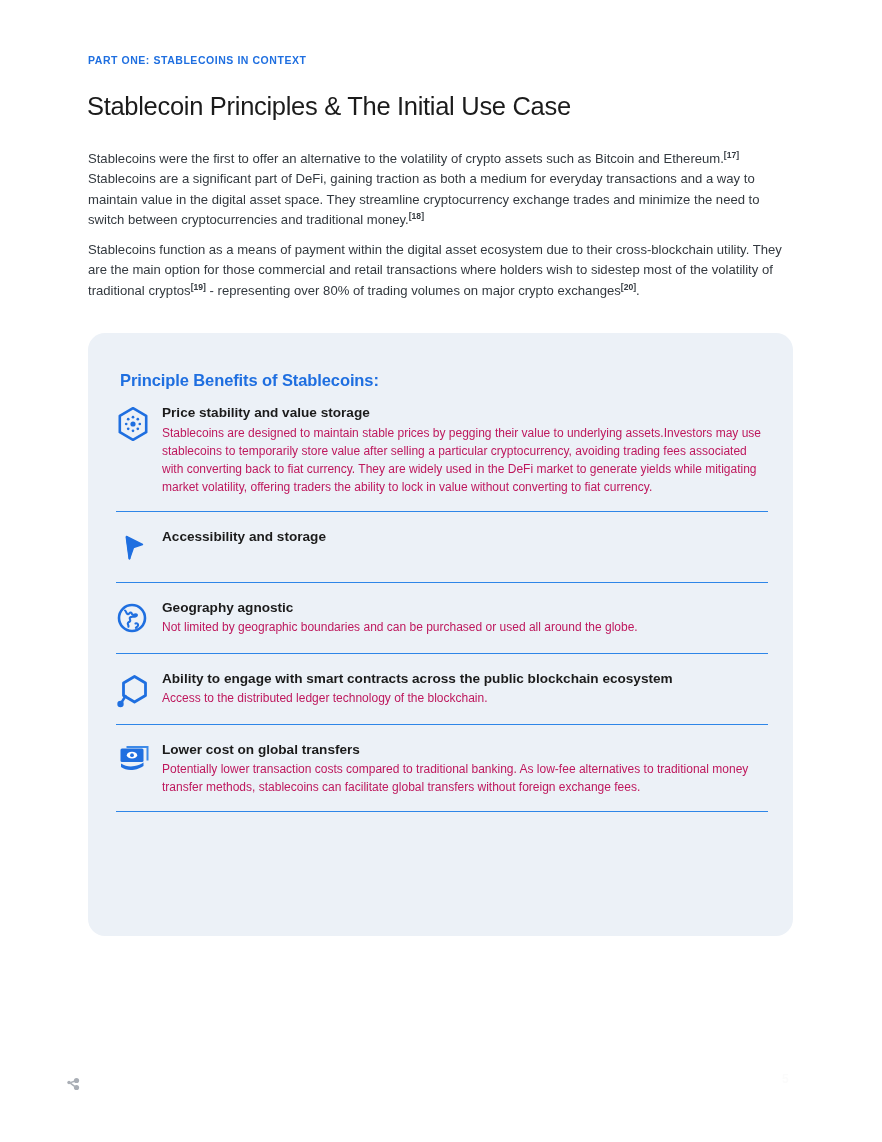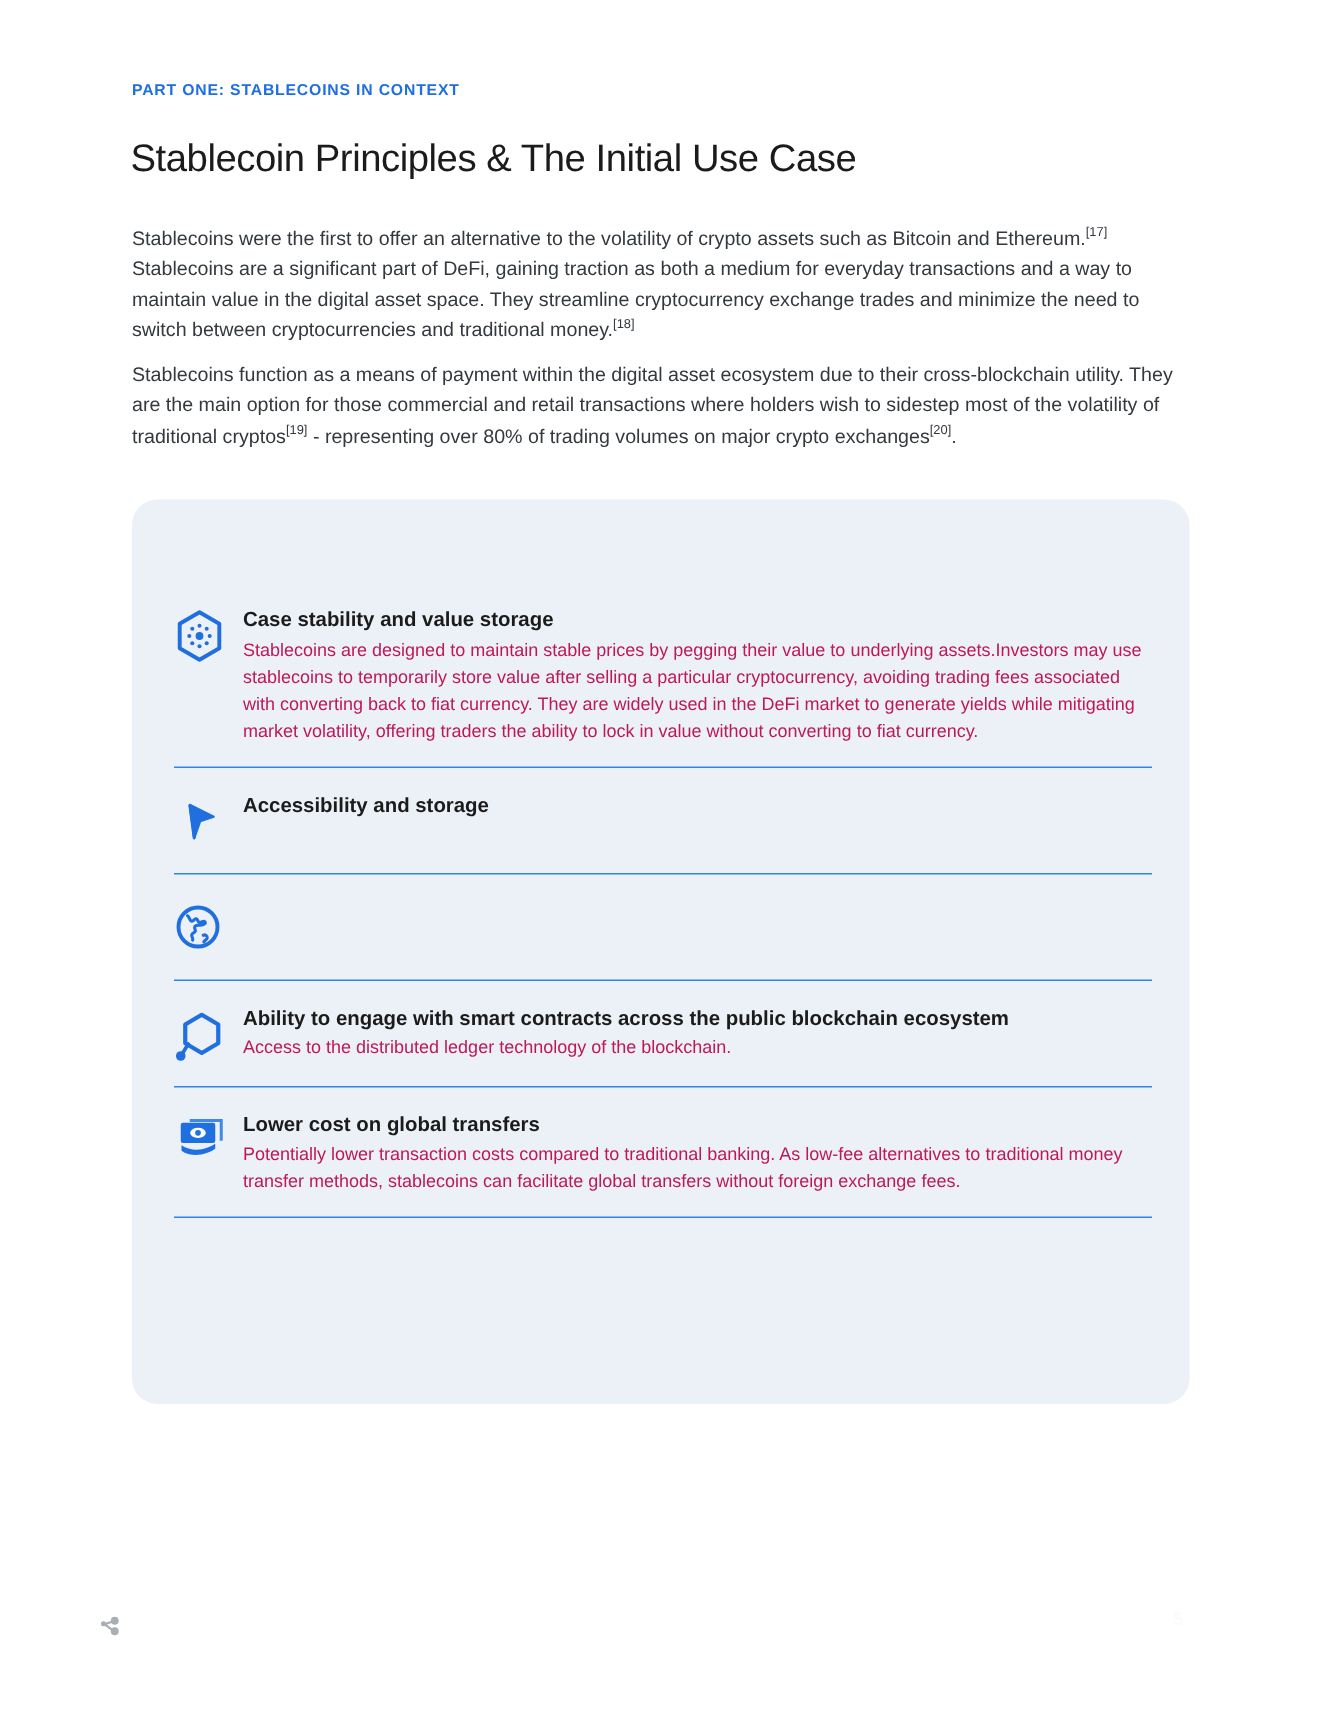--- a/index.html
+++ b/index.html
@@ -51,20 +51,21 @@
     line-height: 20.3px;
     color: #33393f;
   }
   .intro.p1 { top: 136px; }
   .intro.p2 { top: 227px; }
 
   sup.ref {
     font-size: 8.6px;
     vertical-align: super;
     line-height: 0;
+    font-weight: bold;
   }
 
   
   .card {
     position: absolute;
     left: 88px;
     top: 333px;
     width: 705px;
     height: 603px;
     background: #ecf1f7;
@@ -155,40 +156,41 @@
 
   <p class="intro p1">
     <span>Stablecoins were the first to offer an alternative to the volatility of crypto assets such as Bitcoin and Ethereum.</span><sup class="ref">[17]</sup><span> Stablecoins are a significant part of DeFi, gaining traction as both a medium for everyday transactions and a way to maintain value in the digital asset space. They streamline cryptocurrency exchange trades and minimize the need to switch between cryptocurrencies and traditional money.</span><sup class="ref">[18]</sup>
   </p>
 
   <p class="intro p2">
     <span>Stablecoins function as a means of payment within the digital asset ecosystem due to their cross-blockchain utility. They are the main option for those commercial and retail transactions where holders wish to sidestep most of the volatility of traditional cryptos</span><sup class="ref">[19]</sup><span> - representing over 80% of trading volumes on major crypto exchanges</span><sup class="ref">[20]</sup><span>.</span>
   </p>
 
   <section class="card">
+    <h2 class="card-title">Principle Benefits of Stablecoins:</h2>
 
     <div class="benefits">
 
       <div class="benefit">
         <div class="benefit-icon">
           <svg width="34" height="36" viewBox="0 0 34 36" aria-hidden="true">
             <path d="M17 2.2 L30.2 9.8 L30.2 26.2 L17 33.8 L3.8 26.2 L3.8 9.8 Z" fill="none" stroke="#1f6fe0" stroke-width="2.6" stroke-linejoin="round"></path>
             <circle cx="17" cy="18" r="2.6" fill="#1f6fe0"></circle>
             <circle cx="17" cy="11.2" r="1.35" fill="#1f6fe0"></circle>
             <circle cx="21.8" cy="13.2" r="1.35" fill="#1f6fe0"></circle>
             <circle cx="23.8" cy="18" r="1.35" fill="#1f6fe0"></circle>
             <circle cx="21.8" cy="22.8" r="1.35" fill="#1f6fe0"></circle>
             <circle cx="17" cy="24.8" r="1.35" fill="#1f6fe0"></circle>
             <circle cx="12.2" cy="22.8" r="1.35" fill="#1f6fe0"></circle>
             <circle cx="10.2" cy="18" r="1.35" fill="#1f6fe0"></circle>
             <circle cx="12.2" cy="13.2" r="1.35" fill="#1f6fe0"></circle>
           </svg>
         </div>
         <div class="benefit-body">
-          <div class="benefit-heading">Case stability and value storage</div>
+          <div class="benefit-heading">Price stability and value storage</div>
           <div class="benefit-text">Stablecoins are designed to maintain stable prices by pegging their value to underlying assets.Investors may use stablecoins to temporarily store value after selling a particular cryptocurrency, avoiding trading fees associated with converting back to fiat currency. They are widely used in the DeFi market to generate yields while mitigating market volatility, offering traders the ability to lock in value without converting to fiat currency.</div>
         </div>
       </div>
 
       <div class="benefit">
         <div class="benefit-icon">
           <svg width="34" height="36" viewBox="0 0 34 36" aria-hidden="true">
             <path d="M10.5 6.5 L26.5 14.5 L17.5 17.5 L13.5 29 Z" fill="#1f6fe0" stroke="#1f6fe0" stroke-width="1.4" stroke-linejoin="round"></path>
             <path d="M10.5 6.5 L13.5 29" fill="none" stroke="#1f6fe0" stroke-width="2"></path>
           </svg>
@@ -200,20 +202,24 @@
 
       <div class="benefit">
         <div class="benefit-icon">
           <svg width="32" height="34" viewBox="0 0 32 34" aria-hidden="true">
             <circle cx="16" cy="17" r="13" fill="none" stroke="#1f6fe0" stroke-width="2.6"></circle>
             <path d="M9 9.5 c1.8 1.2 1 3.4 2.8 3.6 c1.6 .2 1.4 -1.8 3 -1.6 c1.4 .2 .6 2.2 2.2 2.4
                      c1.6 .2 2.6 -1.4 3.6 -.4 c1 1 -.8 2 -2.2 2.2 c-1.6 .2 -3.4 -.4 -4.4 .8
                      c-1 1.2 .6 2.2 .2 3.4 c-.4 1.2 -2.2 1 -2.4 2.4 c-.2 1.4 1.2 2.2 .6 3.4" fill="none" stroke="#1f6fe0" stroke-width="2.1" stroke-linecap="round" stroke-linejoin="round"></path>
             <path d="M19.5 22.5 c1.4 -.6 2.8 .4 2.6 1.8 c-.2 1.2 -1.6 1.6 -2.2 2.6" fill="none" stroke="#1f6fe0" stroke-width="2.1" stroke-linecap="round"></path>
           </svg>
+        </div>
+        <div class="benefit-body">
+          <div class="benefit-heading">Geography agnostic</div>
+          <div class="benefit-text">Not limited by geographic boundaries and can be purchased or used all around the globe.</div>
         </div>
       </div>
 
       <div class="benefit">
         <div class="benefit-icon">
           <svg width="34" height="38" viewBox="0 0 34 38" aria-hidden="true">
             <path d="M18.5 4.5 L29.5 11 L29.5 23.5 L18.5 30 L7.5 23.5 L7.5 11 Z" fill="none" stroke="#1f6fe0" stroke-width="2.8" stroke-linejoin="round"></path>
             <path d="M9.5 24 L5.5 30.5" fill="none" stroke="#1f6fe0" stroke-width="2.4" stroke-linecap="round"></path>
             <circle cx="4.5" cy="32" r="3.2" fill="#1f6fe0"></circle>
           </svg>

